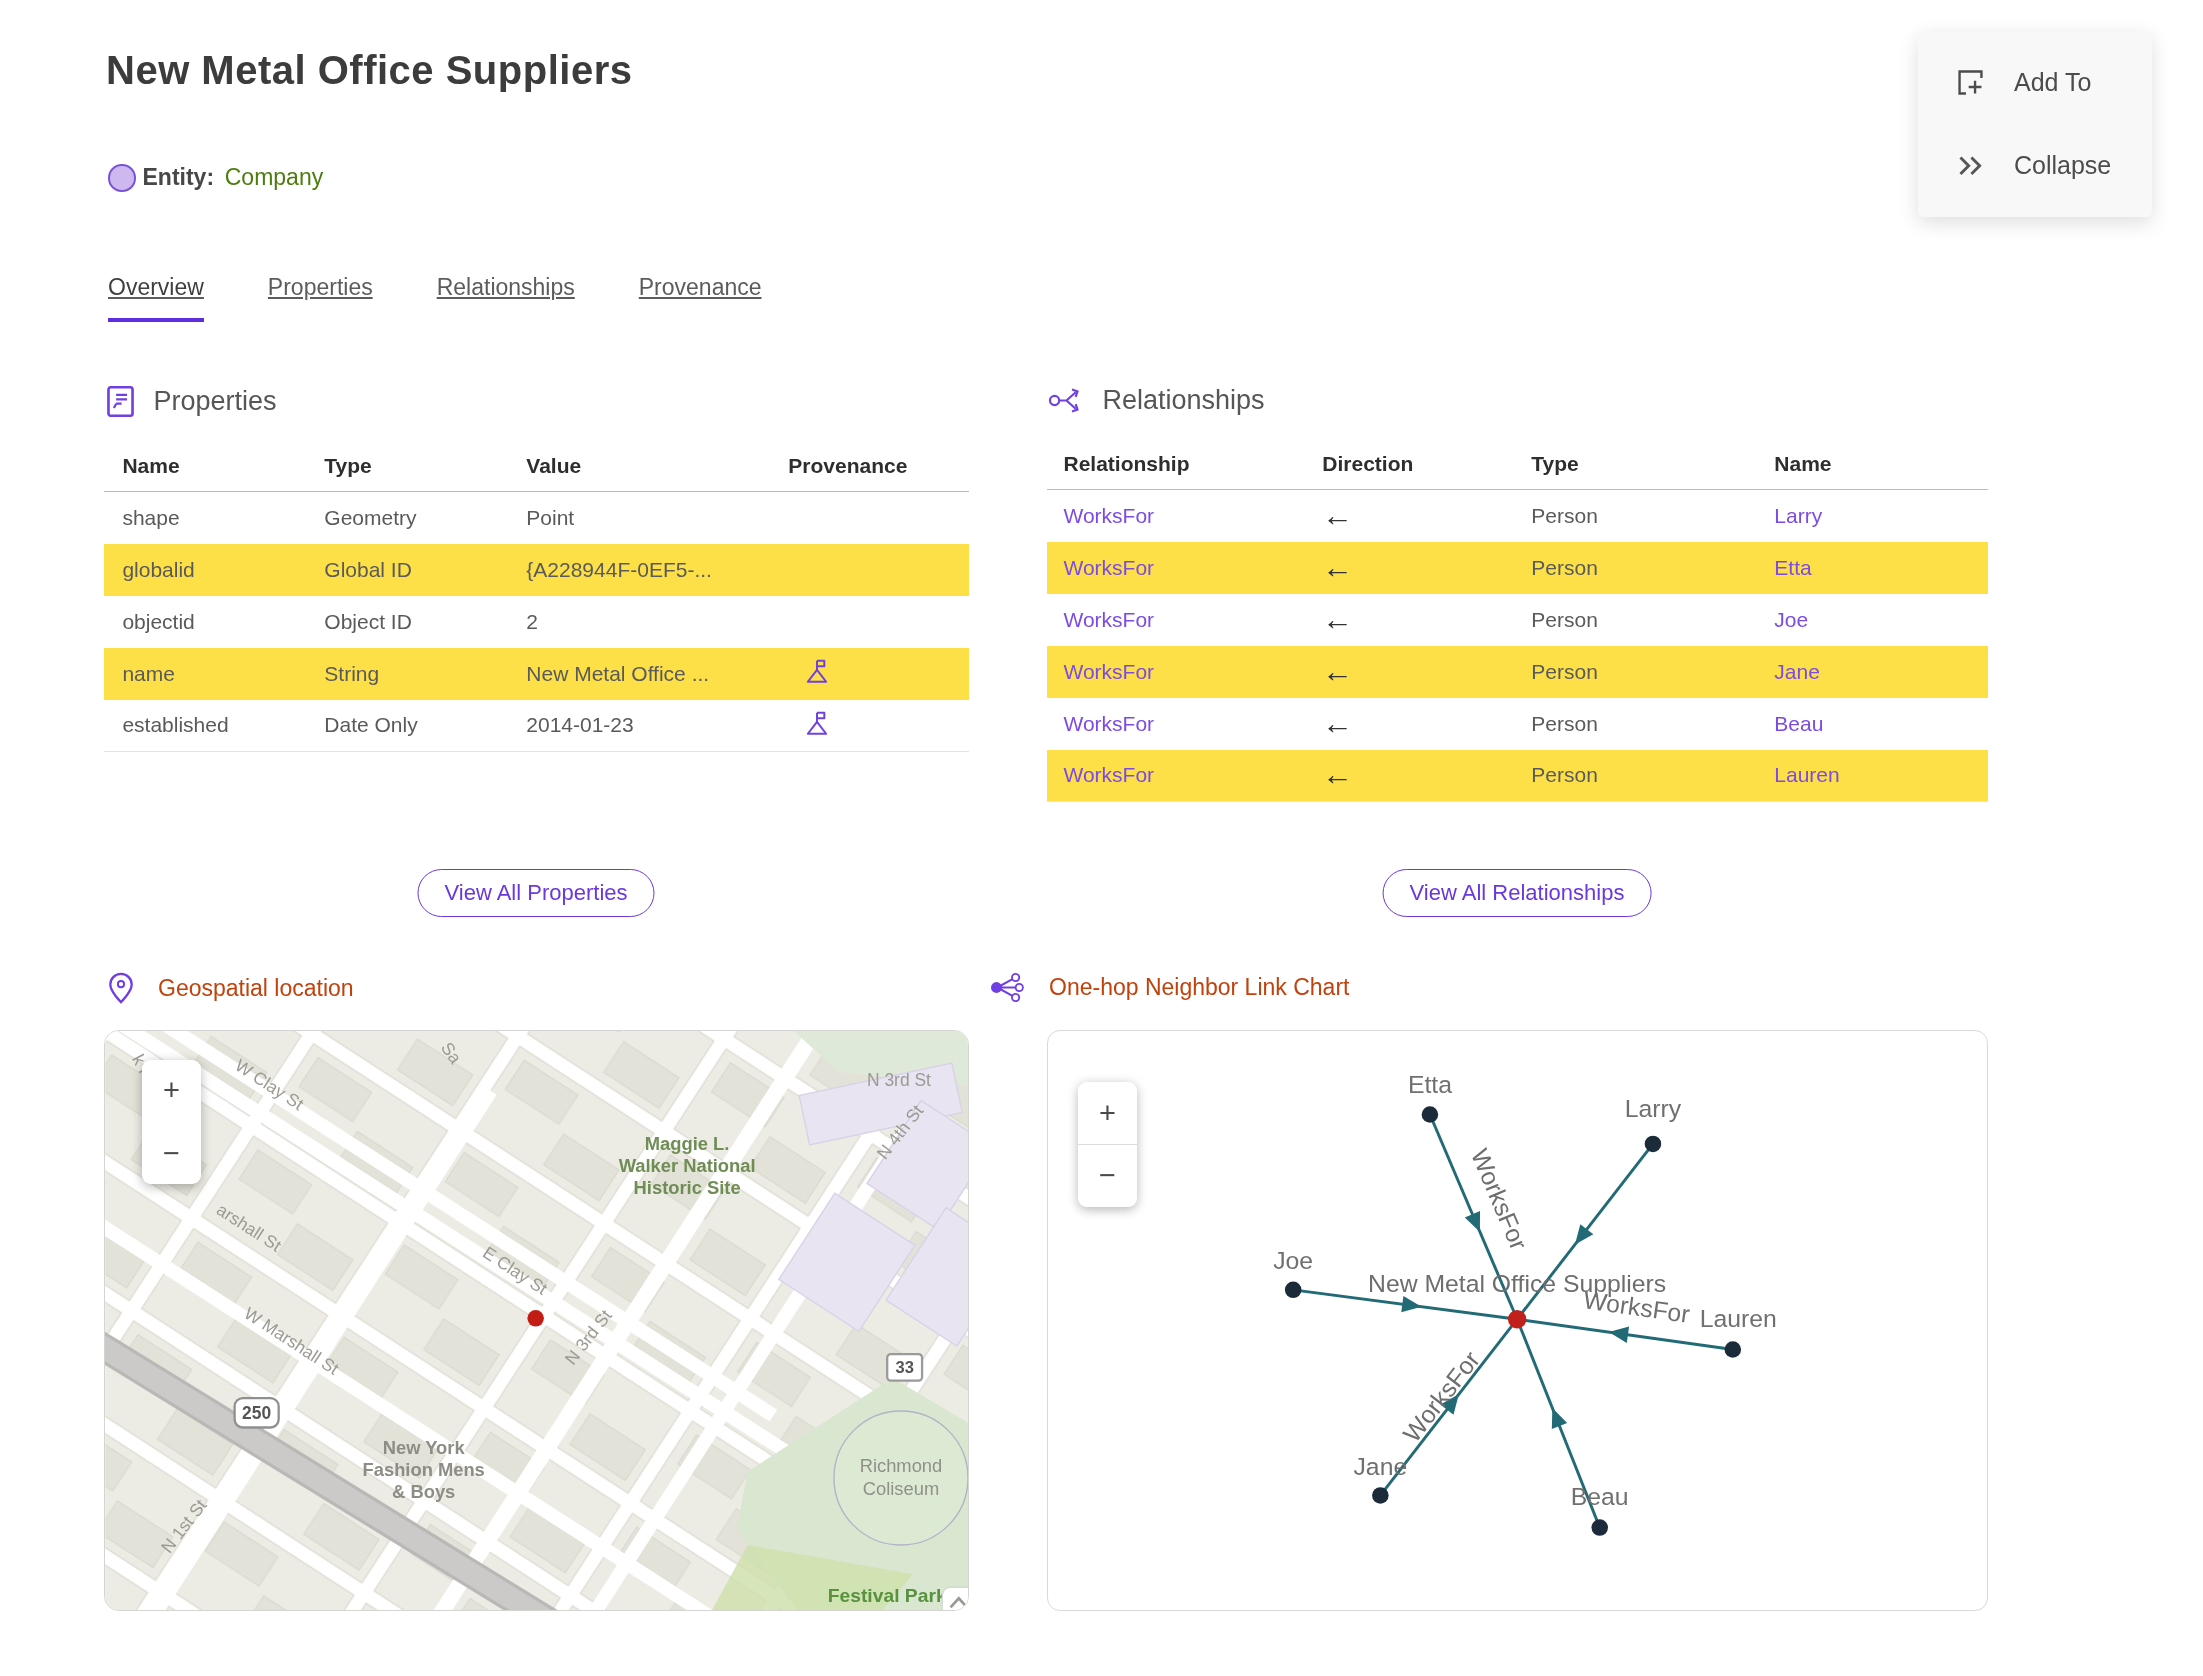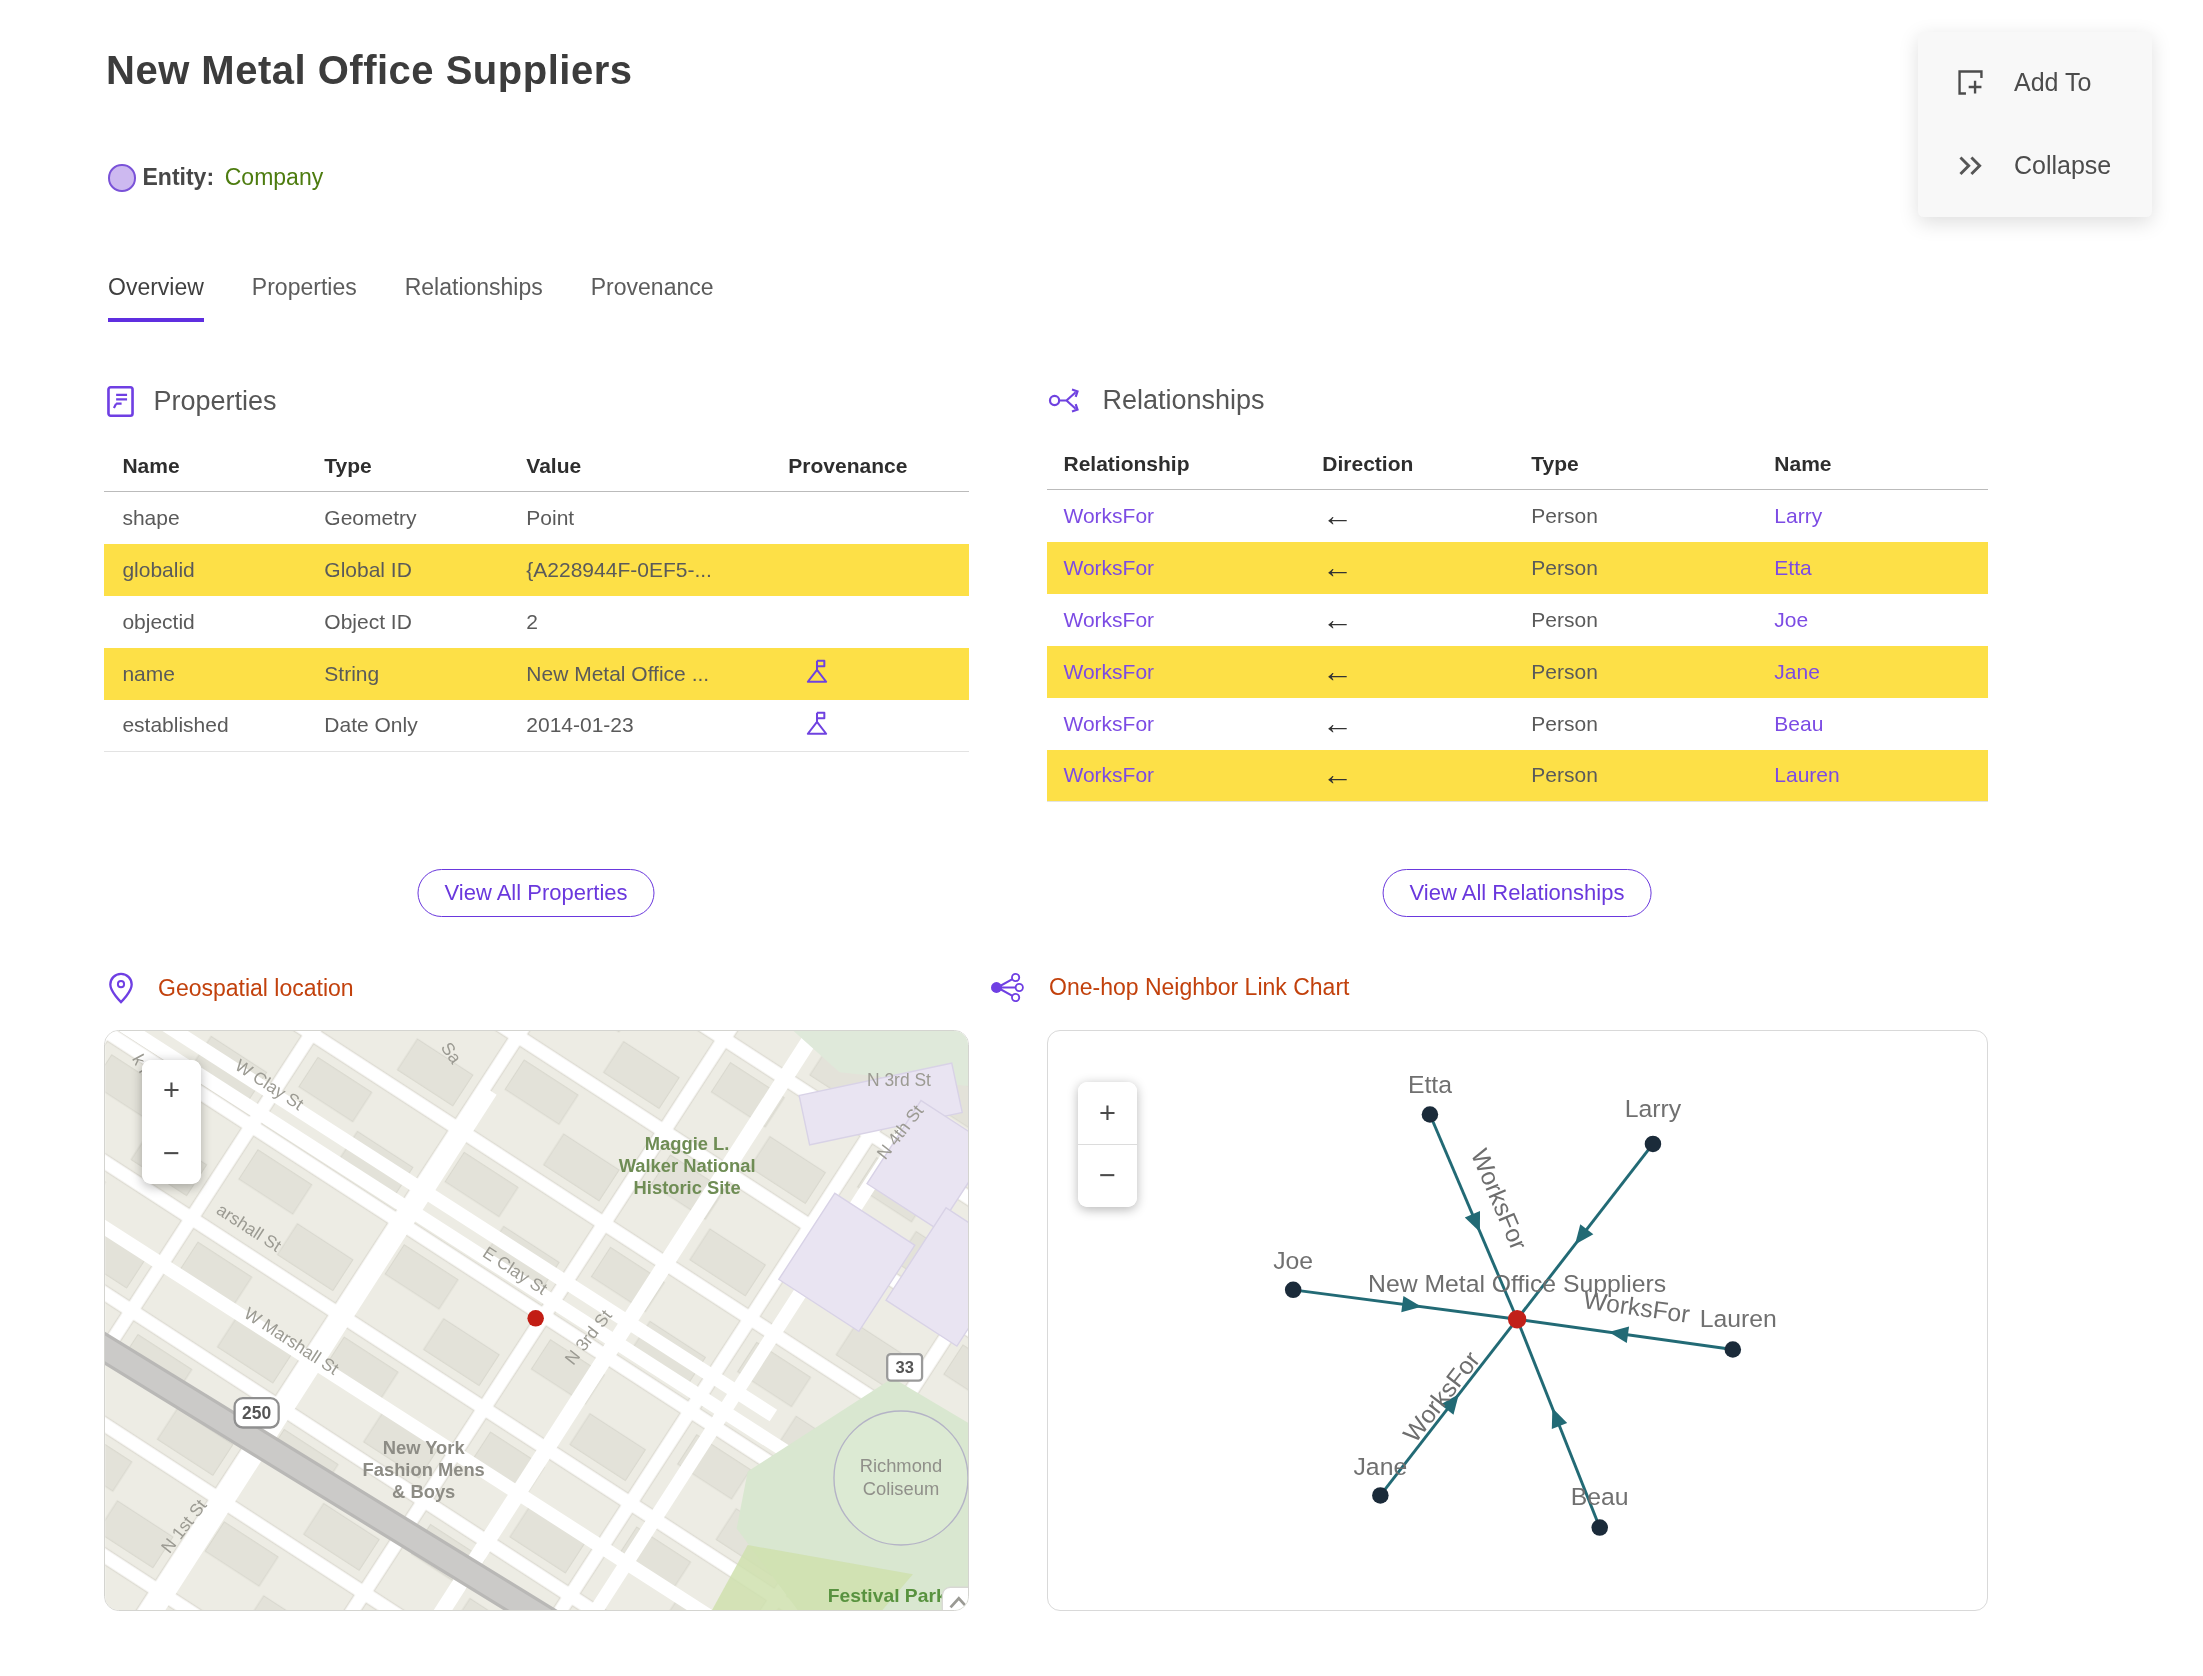--- a/index.html
+++ b/index.html
@@ -15,21 +15,21 @@
   #entity-type { color:#4d7c0f; margin-left:3.7px; }
 
   
   #float-menu { right:51px; top:32px; width:234px; background:#f8f8f8; border-radius:5.5px;
                 box-shadow:0 5.5px 20px rgba(0,0,0,.13); padding:35px 0 37px 37px; display:flex;
                 flex-direction:column; gap:53px; }
   .menu-item { display:flex; align-items:center; gap:28px; font-size:25px; color:#4c4c4c; cursor:pointer; }
   .menu-item svg { flex:0 0 auto; }
 
   
-  #tabs { left:108px; top:274px; display:flex; gap:48px; font-size:23px; color:#5c5c5c; }
+  #tabs { left:108px; top:274px; display:flex; gap:64px; font-size:23px; color:#5c5c5c;text-decoration:underline; }
   .tab { padding-bottom:16.5px; cursor:pointer; }
   .tab.active { color:#3f3f3f; border-bottom:4.6px solid #5f2ee0; }
 
   
   .section-head { display:flex; align-items:center; gap:16.5px; font-size:27px; color:#565656; }
   #props-section { left:104px; top:384px; width:865px; }
   #rels-section  { left:1047px; top:384px; width:941px; }
 
   table { border-collapse:collapse; width:100%; margin-top:24px; font-size:21px; color:#5a5a5a; }
   th { text-align:left; font-weight:700; color:#2e2e2e; padding:11px 7.3px 13px 7.3px; border-bottom:1.8px solid #bbbbbb; }

